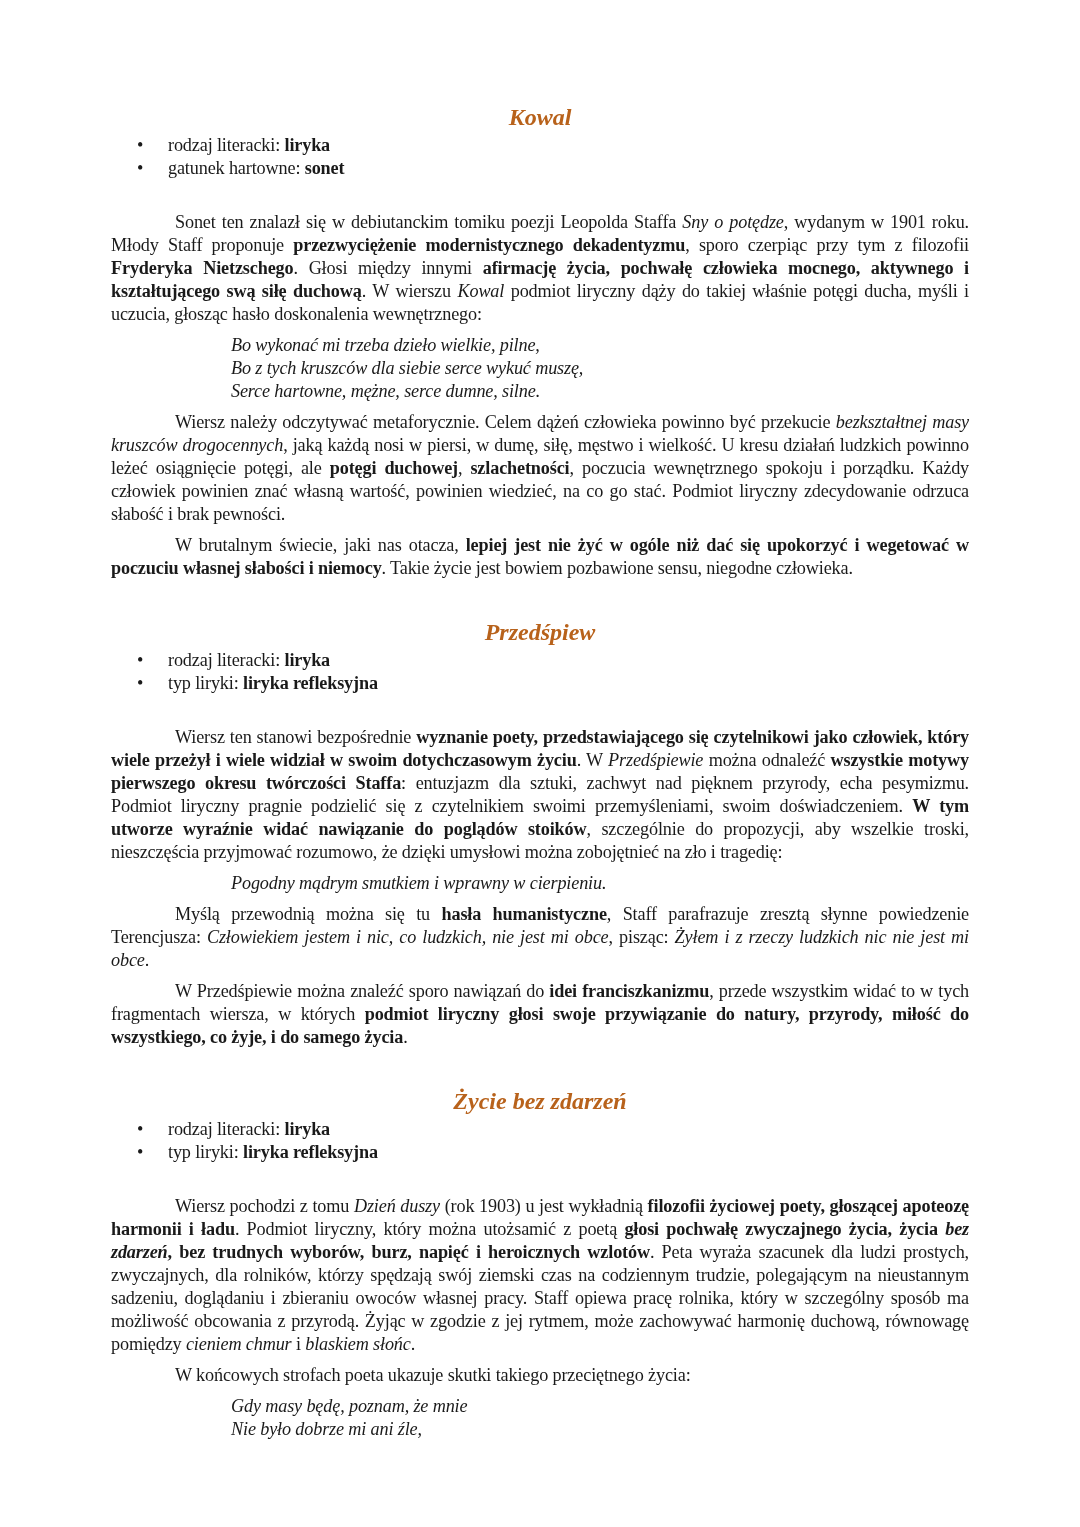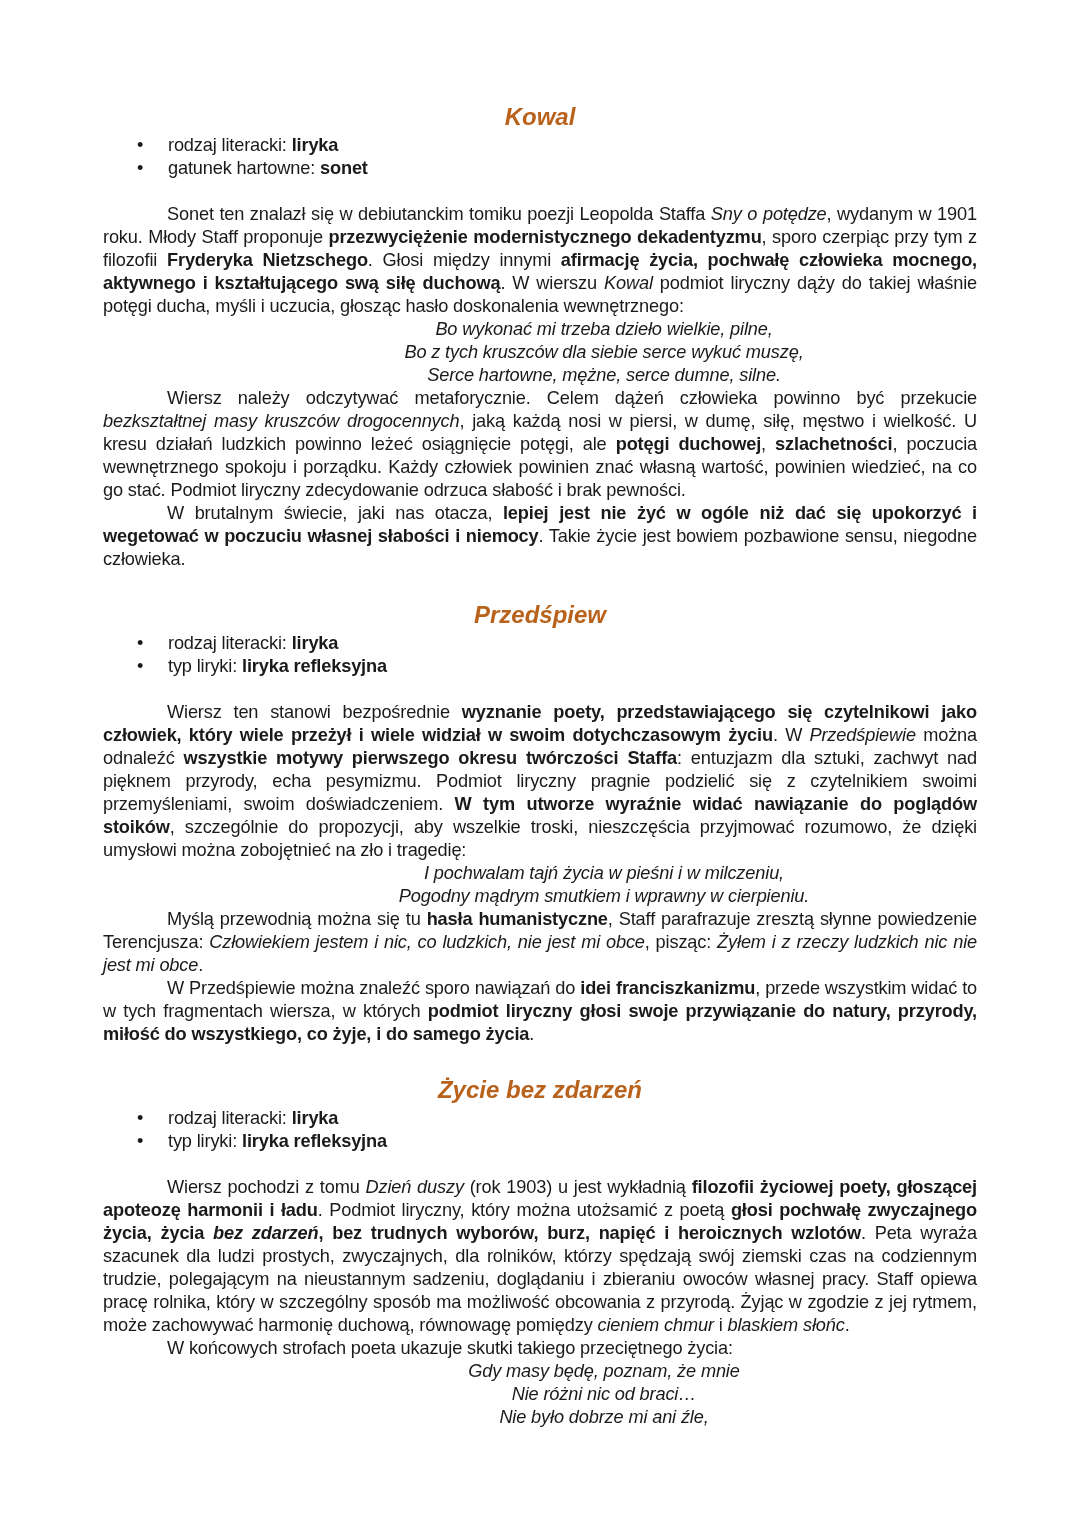--- a/index.html
+++ b/index.html
@@ -1,34 +1,34 @@
 <!DOCTYPE html>
 <html><head>
 <meta charset="utf-8">
 <style>
   html, body { margin: 0; padding: 0; background: #ffffff; }
   body { width: 1080px; height: 1527px; position: relative; overflow: hidden; }
   .page {
     position: absolute; left: 103px; top: 100px; width: 874px;
-    font-family: Liberation Sans, sans-serif;
+    font-family: Liberation Serif, serif;
     font-size: 18.2px; line-height: 23px; color: #1a1a1a;
     letter-spacing: -0.15px;
   }
   .title {
     text-align: center; font-style: italic; font-weight: bold;
     color: #b8621b; font-size: 24px; line-height: 34px; margin: 0;
     letter-spacing: 0;
   }
   ul.meta { list-style: none; margin: 0; padding: 0; }
   ul.meta li { position: relative; padding-left: 65px; height: 23px; }
   ul.meta li .bullet { position: absolute; left: 34px; top: 0; }
   .gap { height: 23px; }
-  p.para { margin: 0; text-align: justify; text-indent: 64px; }
+  p.para { margin: 8px; text-align: justify; text-indent: 64px; }
   .verse { padding-left: 128px; font-style: italic; }
-  .verse div { height: 23px; text-align: center; }
+  .verse div { height: 23px; }
   .b { font-weight: bold; text-align: center; }
   .i { font-style: italic; }
   .bi { font-weight: bold; font-style: italic; }
   .section-gap { height: 27px; }
 </style>
 </head>
 <body>
 
 <div class="page">
 
@@ -56,21 +56,20 @@
   <section>
     <h2 class="title">Przedśpiew</h2>
     <ul class="meta">
       <li><span class="bullet">•</span><span>rodzaj literacki: </span><span class="b">liryka</span></li>
       <li><span class="bullet">•</span><span>typ liryki: </span><span class="b">liryka refleksyjna</span></li>
     </ul>
     <div class="gap"></div>
     <div>
         <p class="para"><span>Wiersz ten stanowi bezpośrednie </span><span class="b">wyznanie poety, przedstawiającego się czytelnikowi jako człowiek, który wiele przeżył i wiele widział w swoim dotychczasowym życiu</span><span>. W </span><span class="i">Przedśpiewie</span><span> można odnaleźć </span><span class="b">wszystkie motywy pierwszego okresu twórczości Staffa</span><span>: entuzjazm dla sztuki, zachwyt nad pięknem przyrody, echa pesymizmu. Podmiot liryczny pragnie podzielić się z czytelnikiem swoimi przemyśleniami, swoim doświadczeniem. </span><span class="b">W tym utworze wyraźnie widać nawiązanie do poglądów stoików</span><span>, szczególnie do propozycji, aby wszelkie troski, nieszczęścia przyjmować rozumowo, że dzięki umysłowi można zobojętnieć na zło i tragedię:</span></p>
         <div class="verse">
-          <div>I pochwalam tajń życia w pieśni i w milczeniu,</div>
           <div>Pogodny mądrym smutkiem i wprawny w cierpieniu.</div>
         </div>
         <p class="para"><span>Myślą przewodnią można się tu </span><span class="b">hasła humanistyczne</span><span>, Staff parafrazuje zresztą słynne powiedzenie Terencjusza: </span><span class="i">Człowiekiem jestem i nic, co ludzkich, nie jest mi obce</span><span>, pisząc: </span><span class="i">Żyłem i z rzeczy ludzkich nic nie jest mi obce</span><span>.</span></p>
         <p class="para"><span>W Przedśpiewie można znaleźć sporo nawiązań do </span><span class="b">idei franciszkanizmu</span><span>, przede wszystkim widać to w tych fragmentach wiersza, w których </span><span class="b">podmiot liryczny głosi swoje przywiązanie do natury, przyrody, miłość do wszystkiego, co żyje, i do samego życia</span><span>.</span></p>
       </div>
   </section>
 
   <div class="section-gap"></div>
 
   <section>
@@ -78,19 +77,18 @@
     <ul class="meta">
       <li><span class="bullet">•</span><span>rodzaj literacki: </span><span class="b">liryka</span></li>
       <li><span class="bullet">•</span><span>typ liryki: </span><span class="b">liryka refleksyjna</span></li>
     </ul>
     <div class="gap"></div>
     <div>
         <p class="para"><span>Wiersz pochodzi z tomu </span><span class="i">Dzień duszy</span><span> (rok 1903) u jest wykładnią </span><span class="b">filozofii życiowej poety, głoszącej apoteozę harmonii i ładu</span><span>. Podmiot liryczny, który można utożsamić z poetą </span><span class="b">głosi pochwałę zwyczajnego życia, życia </span><span class="bi">bez zdarzeń</span><span class="b">, bez trudnych wyborów, burz, napięć i heroicznych wzlotów</span><span>. Peta wyraża szacunek dla ludzi prostych, zwyczajnych, dla rolników, którzy spędzają swój ziemski czas na codziennym trudzie, polegającym na nieustannym sadzeniu, doglądaniu i zbieraniu owoców własnej pracy. Staff opiewa pracę rolnika, który w szczególny sposób ma możliwość obcowania z przyrodą. Żyjąc w zgodzie z jej rytmem, może zachowywać harmonię duchową, równowagę pomiędzy </span><span class="i">cieniem chmur</span><span> i </span><span class="i">blaskiem słońc</span><span>.</span></p>
         <p class="para"><span>W końcowych strofach poeta ukazuje skutki takiego przeciętnego życia:</span></p>
         <div class="verse">
           <div>Gdy masy będę, poznam, że mnie</div>
-          <div>Nie różni nic od braci…</div>
           <div>Nie było dobrze mi ani źle,</div>
         </div>
       </div>
   </section>
 
 </div>
 
 </body></html>

